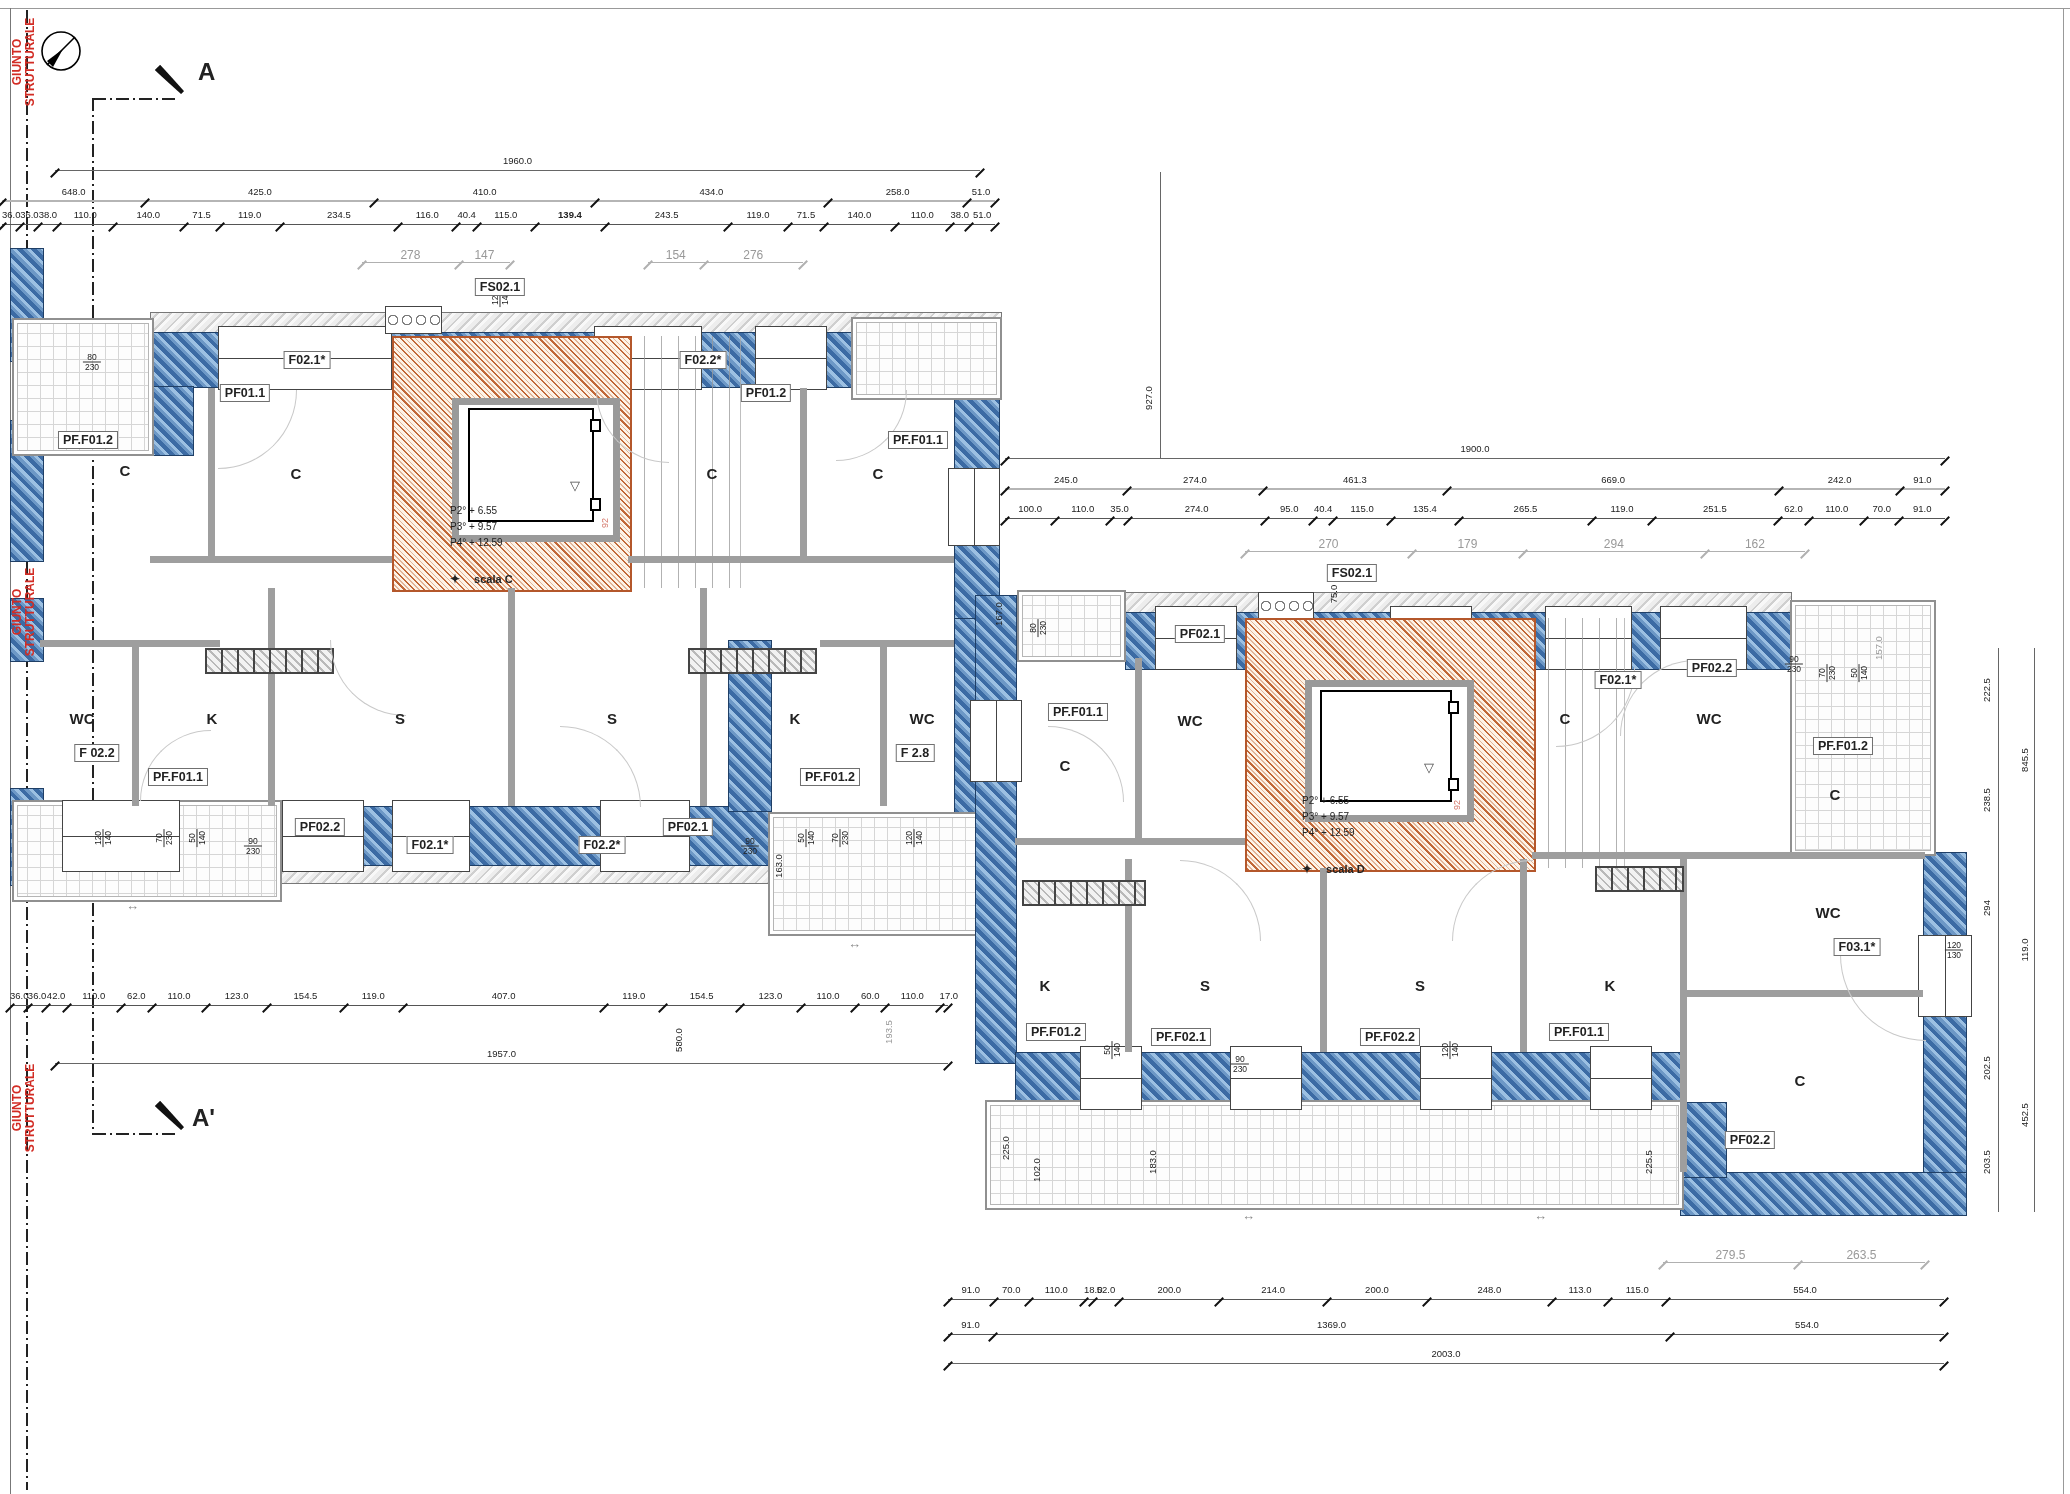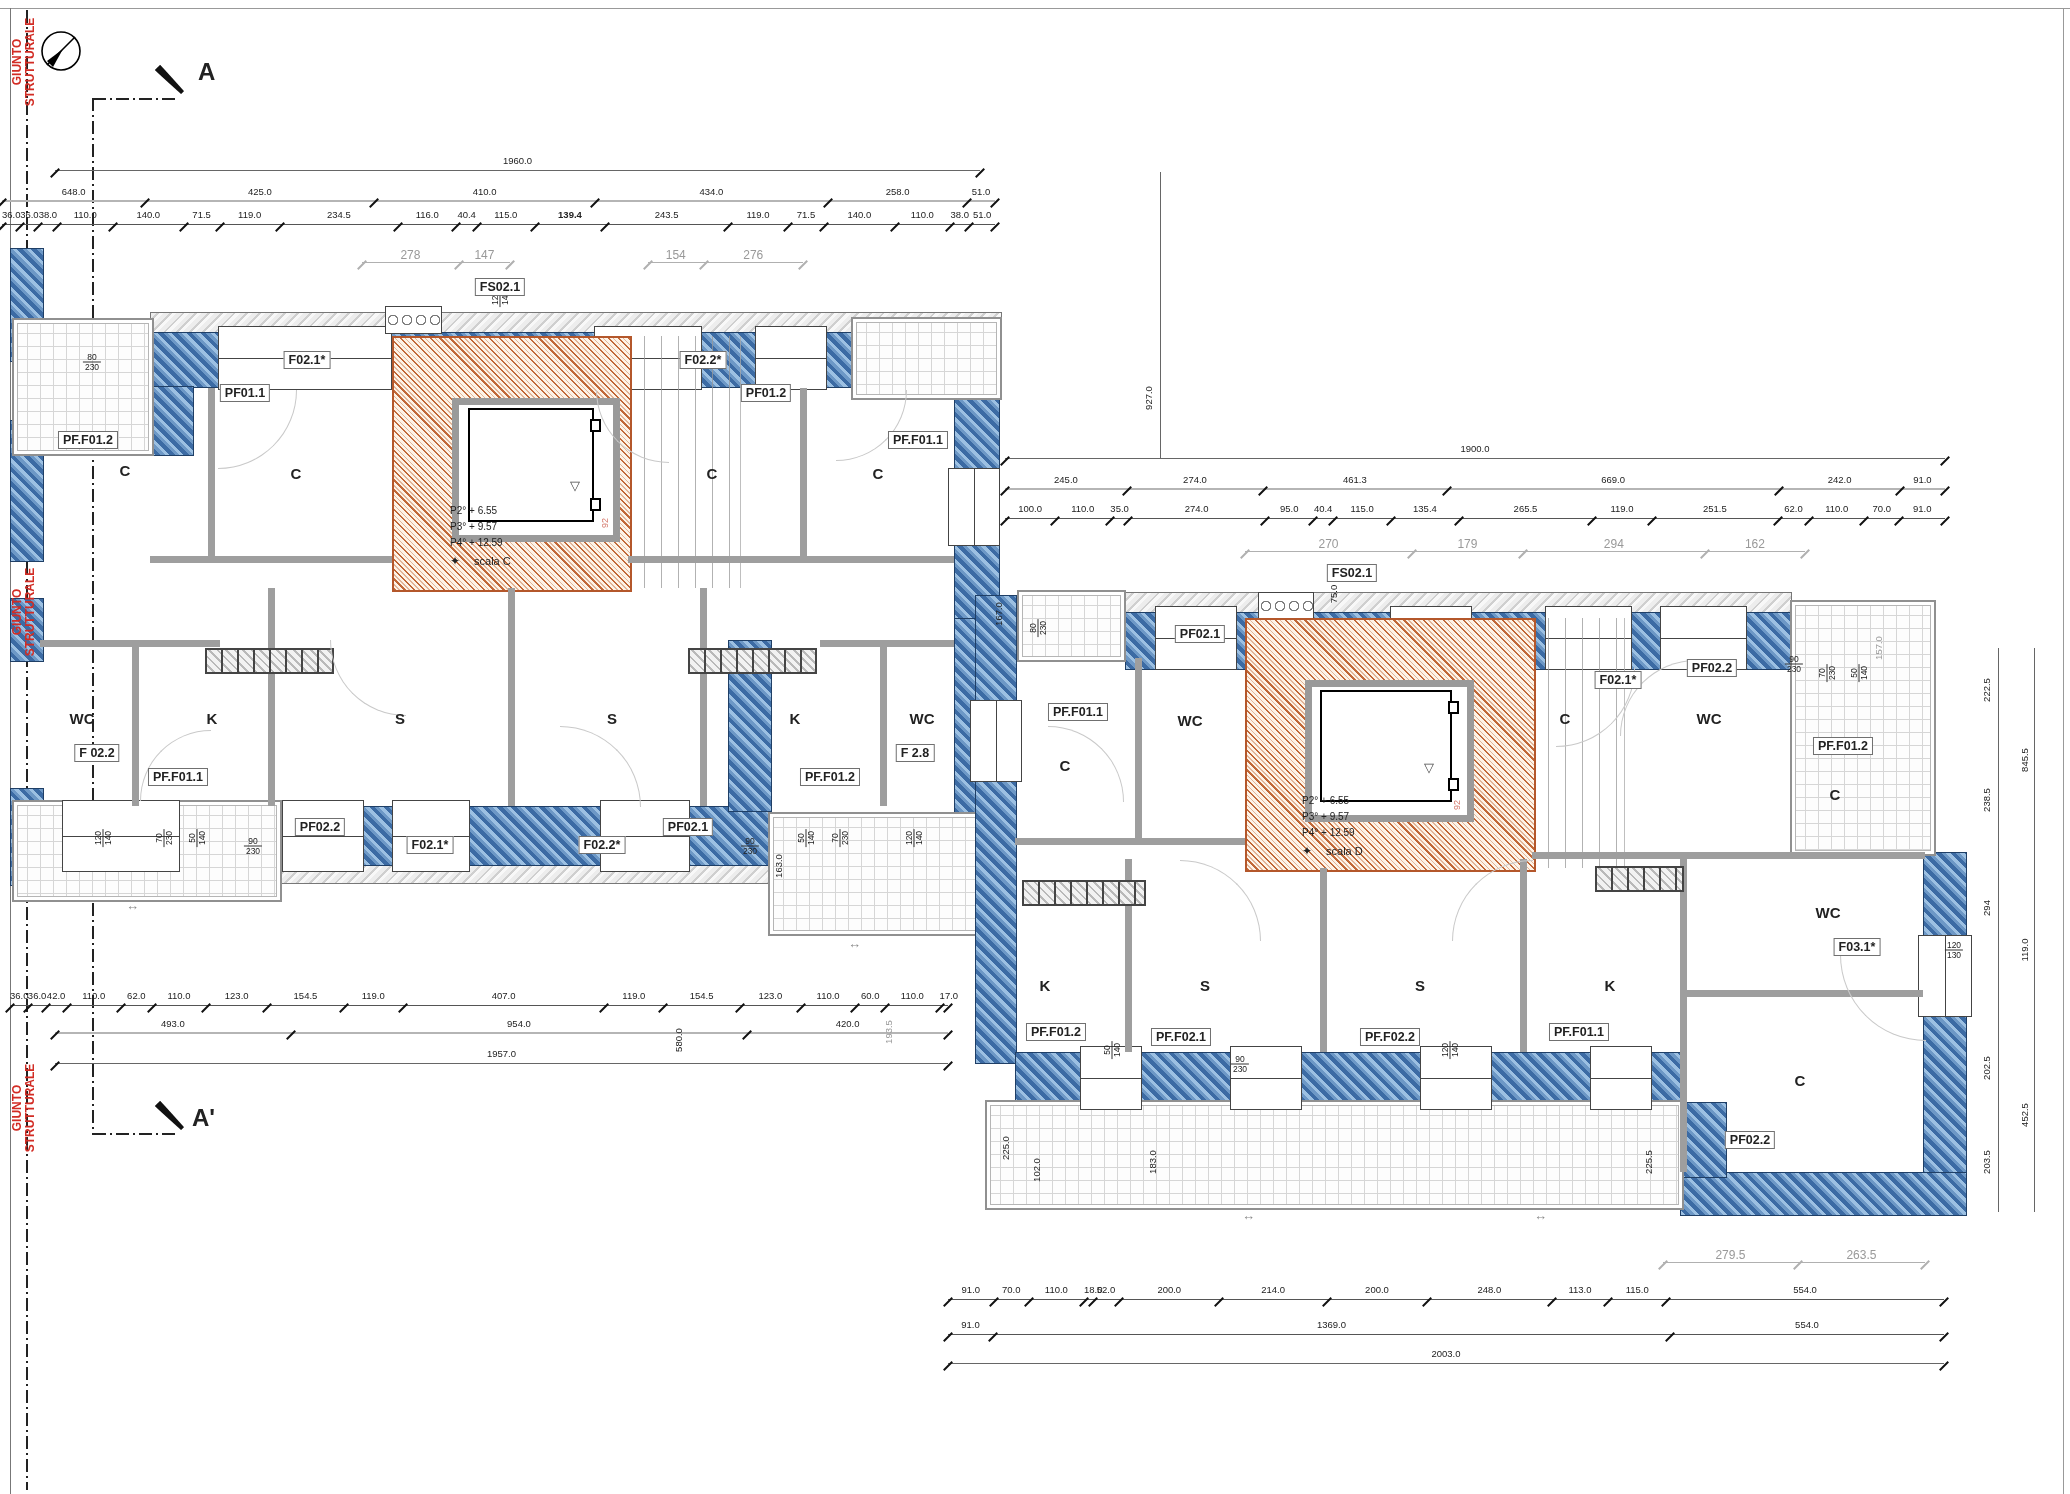--- a/index.html
+++ b/index.html
@@ -41,21 +41,21 @@
   .arc.tl{border-right:0;border-bottom:0;border-radius:100% 0 0 0;}
   .arc.tr{border-left:0;border-bottom:0;border-radius:0 100% 0 0;}
   .arc.bl{border-right:0;border-top:0;border-radius:0 0 0 100%;}
   .arc.br{border-left:0;border-top:0;border-radius:0 0 100% 0;}
   
   .tag{position:absolute;transform:translate(-50%,-50%);border:1px solid #707070;background:#fff;
        font-size:12.5px;font-weight:bold;padding:1px 4px;white-space:nowrap;z-index:30;}
   .room{position:absolute;transform:translate(-50%,-50%);font-size:15px;font-weight:bold;z-index:25;}
   .stair-text{position:absolute;z-index:26;}
   .stair-line{display:block;font-size:10px;line-height:16px;white-space:nowrap;color:#222;}
-  .stair-name{font-size:11px;font-weight:normal;margin-top:3px;white-space:nowrap;}
+  .stair-name{font-size:11px;font-weight:bold;margin-top:21px;white-space:nowrap;}
   .cross{font-size:12px;margin-right:14px;}
   .tri{position:absolute;font-size:13px;color:#444;z-index:26;}
   .coremark{position:absolute;color:#d4776a;font-size:9px;transform:rotate(-90deg);z-index:26;}
   .joint{position:absolute;color:#d22c24;font-size:12px;font-weight:bold;line-height:13px;text-align:center;
          transform:translate(-50%,-50%) rotate(-90deg);white-space:nowrap;z-index:40;}
   .seclabel{position:absolute;font-size:24px;font-weight:bold;z-index:40;}
   .secarrow{position:absolute;width:36px;height:8px;background:#111;transform:rotate(45deg);z-index:40;
             clip-path:polygon(0 0,100% 25%,100% 75%,0 100%);}
   .spanarrow{position:absolute;color:#8a8a8a;font-size:13px;z-index:26;}
   
@@ -334,25 +334,20 @@
       <span class="dim-seg" style="flex-grow: 119;">119.0</span>
       <span class="dim-seg" style="flex-grow: 407;">407.0</span>
       <span class="dim-seg" style="flex-grow: 119;">119.0</span>
       <span class="dim-seg" style="flex-grow: 154.5;">154.5</span>
       <span class="dim-seg" style="flex-grow: 123;">123.0</span>
       <span class="dim-seg" style="flex-grow: 110;">110.0</span>
       <span class="dim-seg" style="flex-grow: 60;">60.0</span>
       <span class="dim-seg" style="flex-grow: 110;">110.0</span>
       <span class="dim-seg" style="flex-grow: 17;">17.0</span>
     </div>
-  <div class="dim major" style="left:55px;top:1018px;width:893px">
-      <span class="dim-seg" style="flex-grow: 493;">493.0</span>
-      <span class="dim-seg" style="flex-grow: 954;">954.0</span>
-      <span class="dim-seg" style="flex-grow: 420;">420.0</span>
-    </div>
   <div class="dim total" style="left:55px;top:1048px;width:893px">
       <span class="dim-seg">1957.0</span>
     </div>
 
   <div class="dim total" style="left:1005px;top:443px;width:940px">
       <span class="dim-seg">1900.0</span>
     </div>
   <div class="dim major" style="left:1005px;top:474px;width:940px">
       <span class="dim-seg" style="flex-grow: 245;">245.0</span>
       <span class="dim-seg" style="flex-grow: 274;">274.0</span>

